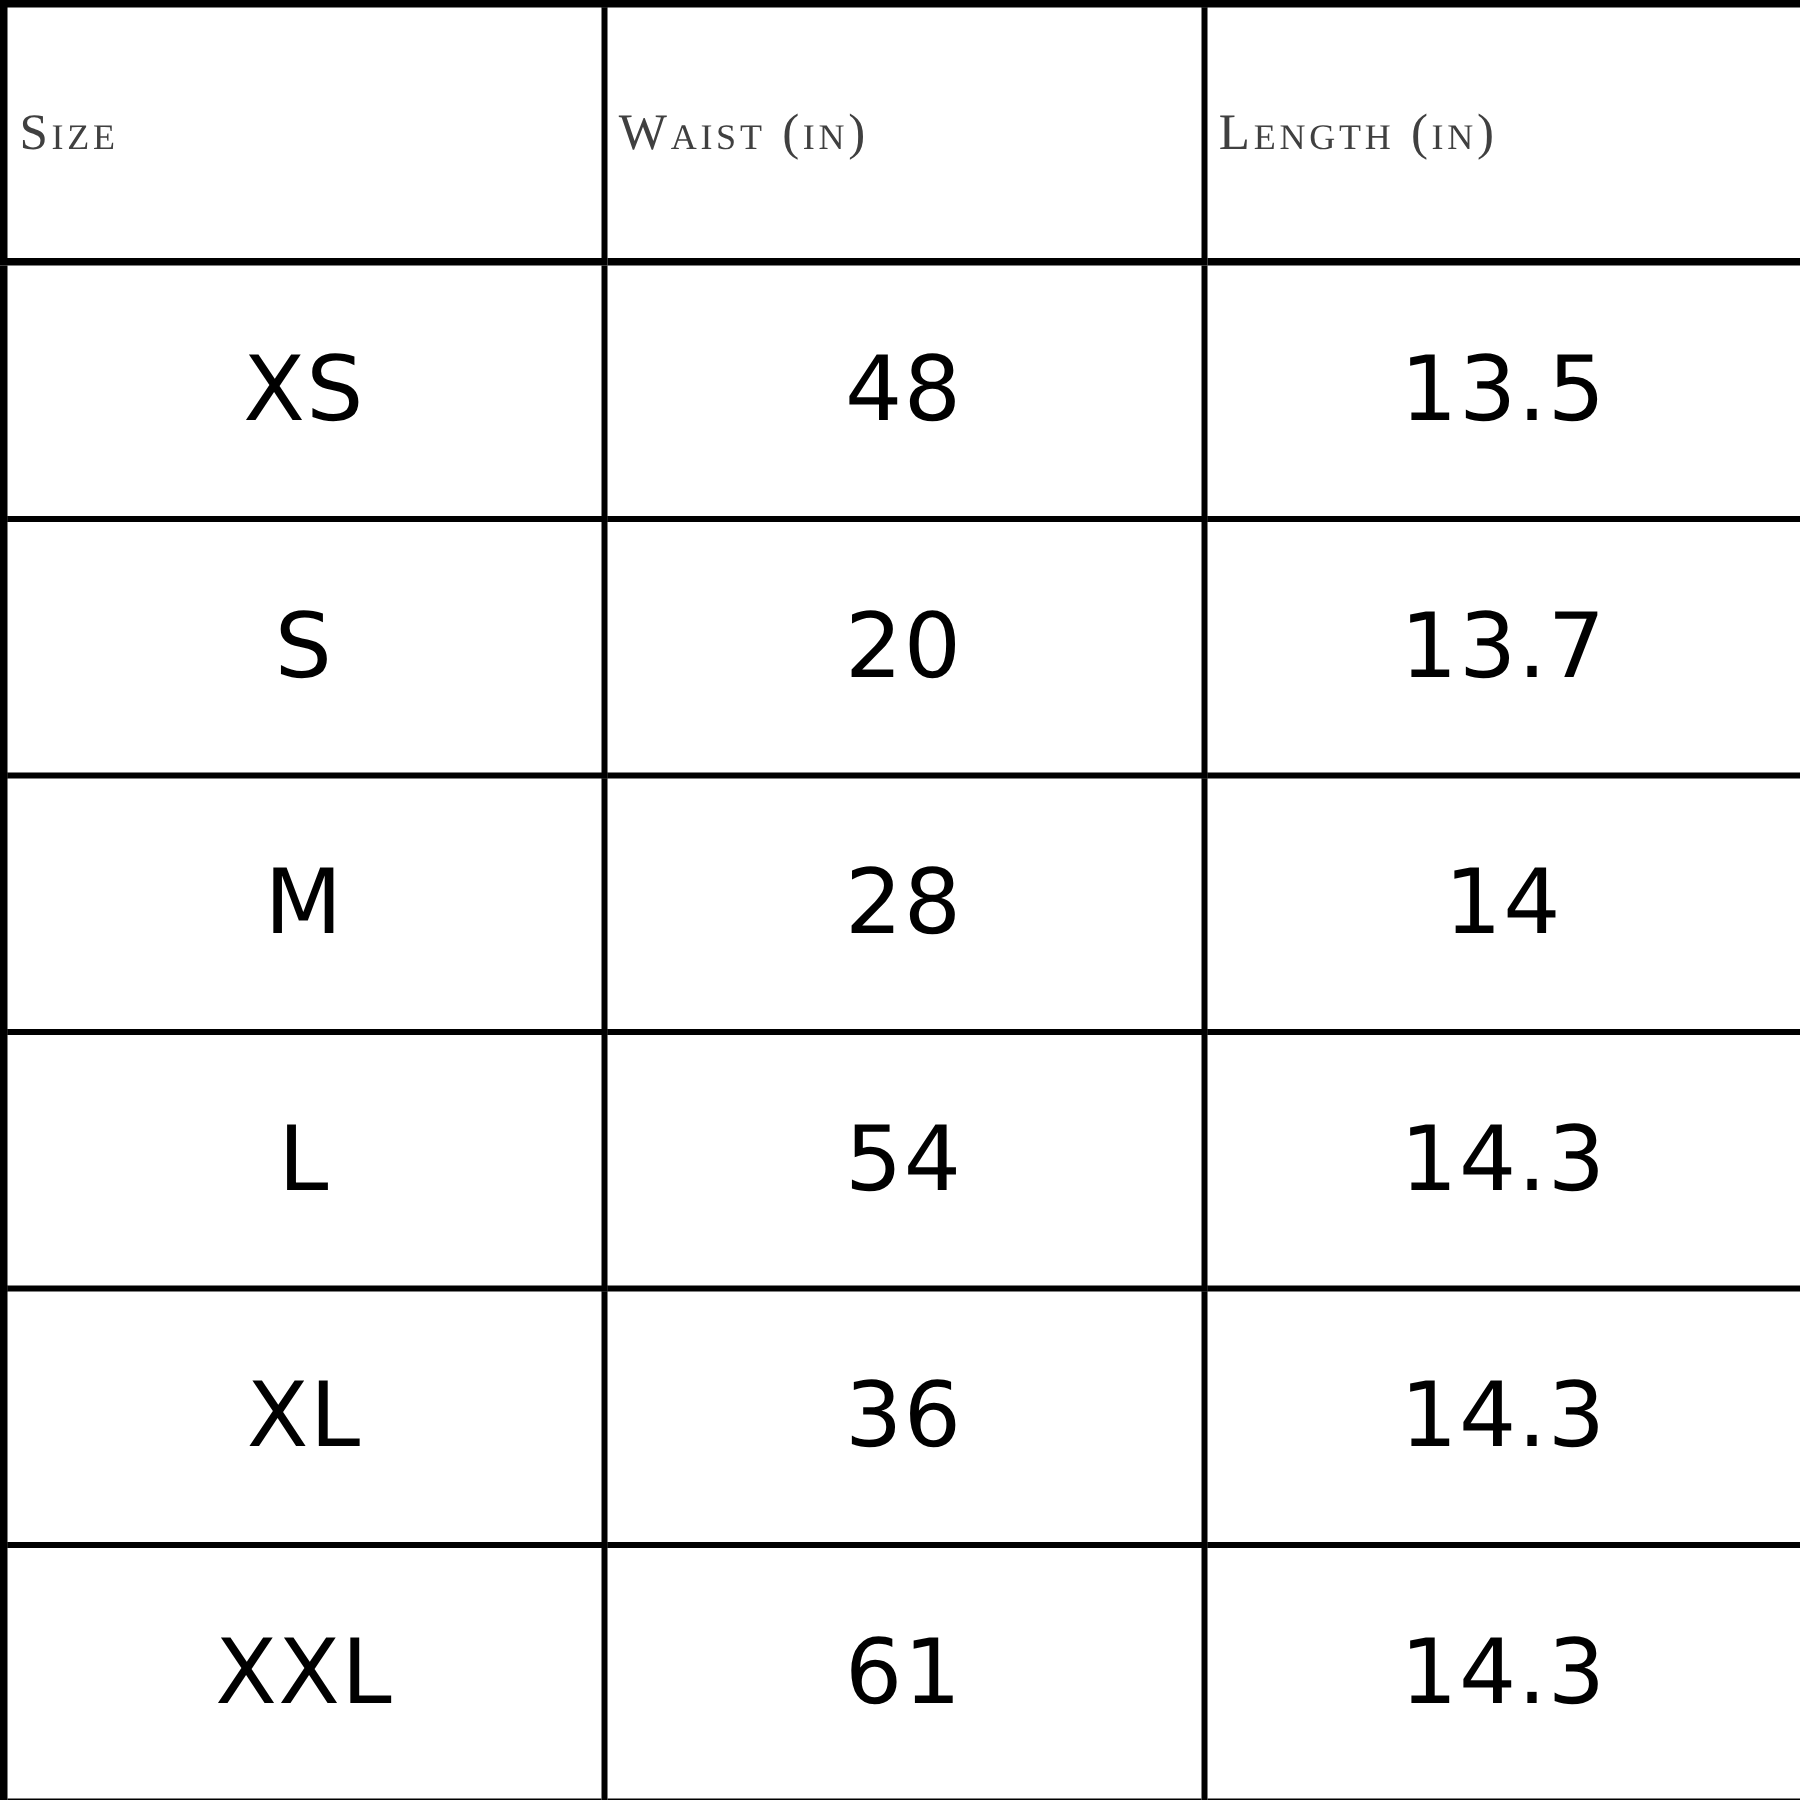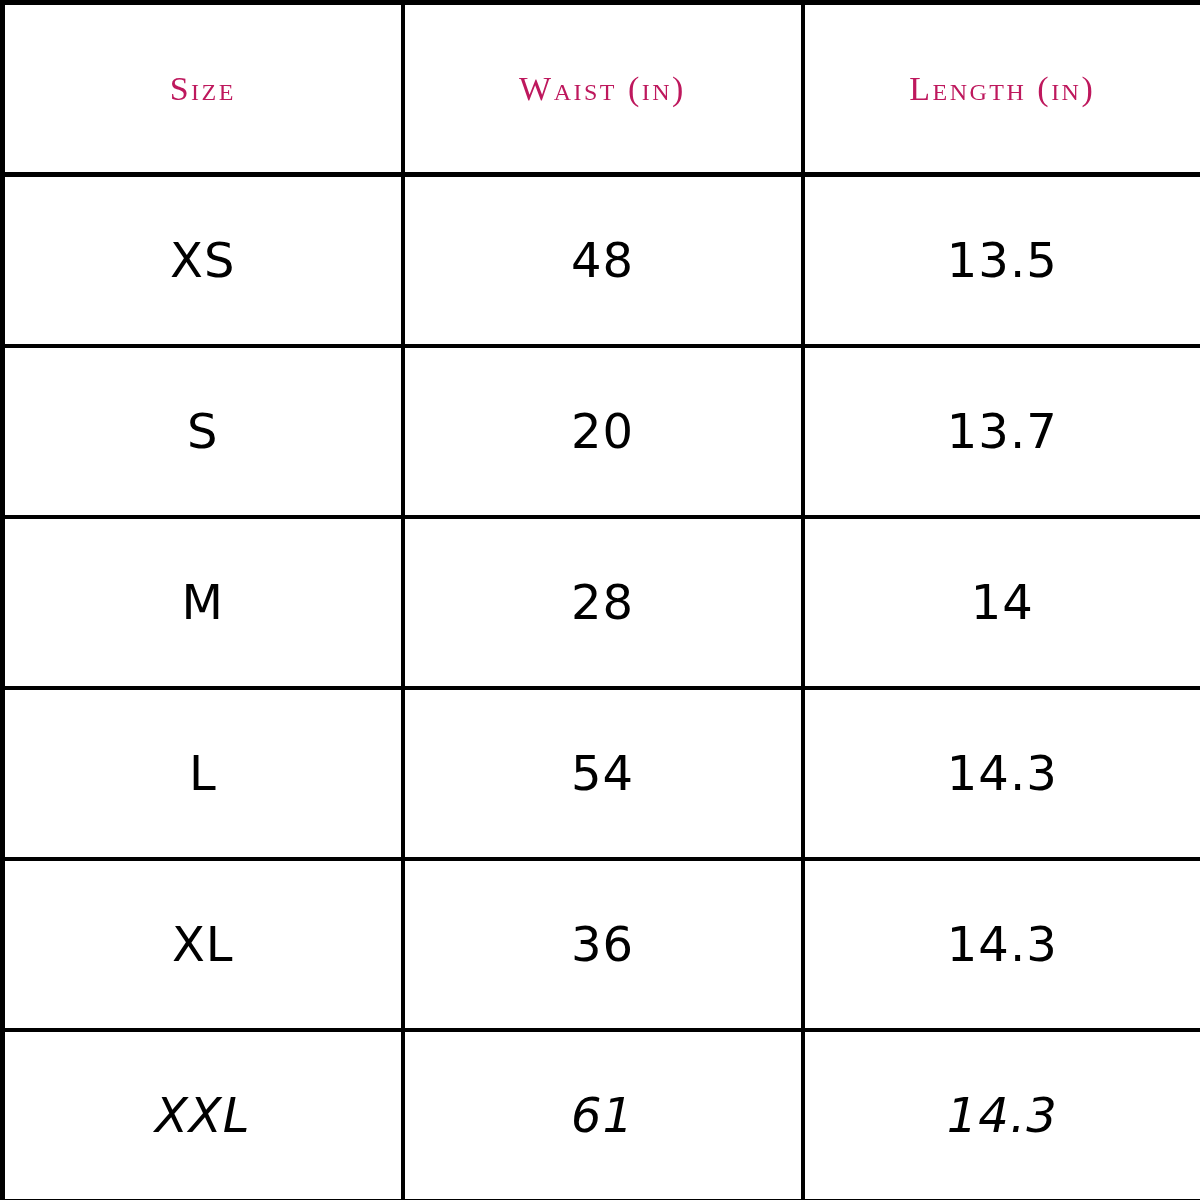--- a/index.html
+++ b/index.html
@@ -33,62 +33,61 @@
   #size-chart col.col-waist  { width: 400px; }
   #size-chart col.col-length { width: 400px; }
 
   
   #size-chart thead tr {
     height: 172px;
   }
   #size-chart thead th {
     margin: 0;
     padding: 0 8px;
-    text-align: center;
+    text-align: left;
     vertical-align: middle;
     font-family: "Liberation Serif", "DejaVu Serif", serif;
     font-weight: 400;
     font-size: 34px;
     font-variant: small-caps;
     letter-spacing: 2.5px;
     line-height: 1.1;
-    color: #be185d;
+    color: #404040;
     border-bottom: 5px solid #000000;
     border-right: 4px solid #000000;
     background: #ffffff;
   }
   #size-chart thead th:last-child {
     border-right: none;
   }
 
   
   #size-chart tbody tr {
     height: 171px;
   }
   #size-chart tbody td {
     margin: 0;
     padding: 0 8px;
     text-align: center;
     vertical-align: middle;
     font-family: "DejaVu Sans", "Liberation Sans", sans-serif;
     font-weight: 400;
-    font-size: 48px;
+    font-size: 60px;
     letter-spacing: 1px;
     line-height: 1.05;
     color: #000000;
     border-bottom: 4px solid #000000;
     border-right: 4px solid #000000;
     background: #ffffff;
   }
   #size-chart tbody td:last-child {
     border-right: none;
   }
   #size-chart tbody tr:last-child td {
     border-bottom: none;
-    font-style: italic;
   }
 </style>
 </head>
 <body>
 
 <table id="size-chart">
   <colgroup>
     <col class="col-size">
     <col class="col-waist">
     <col class="col-length">

